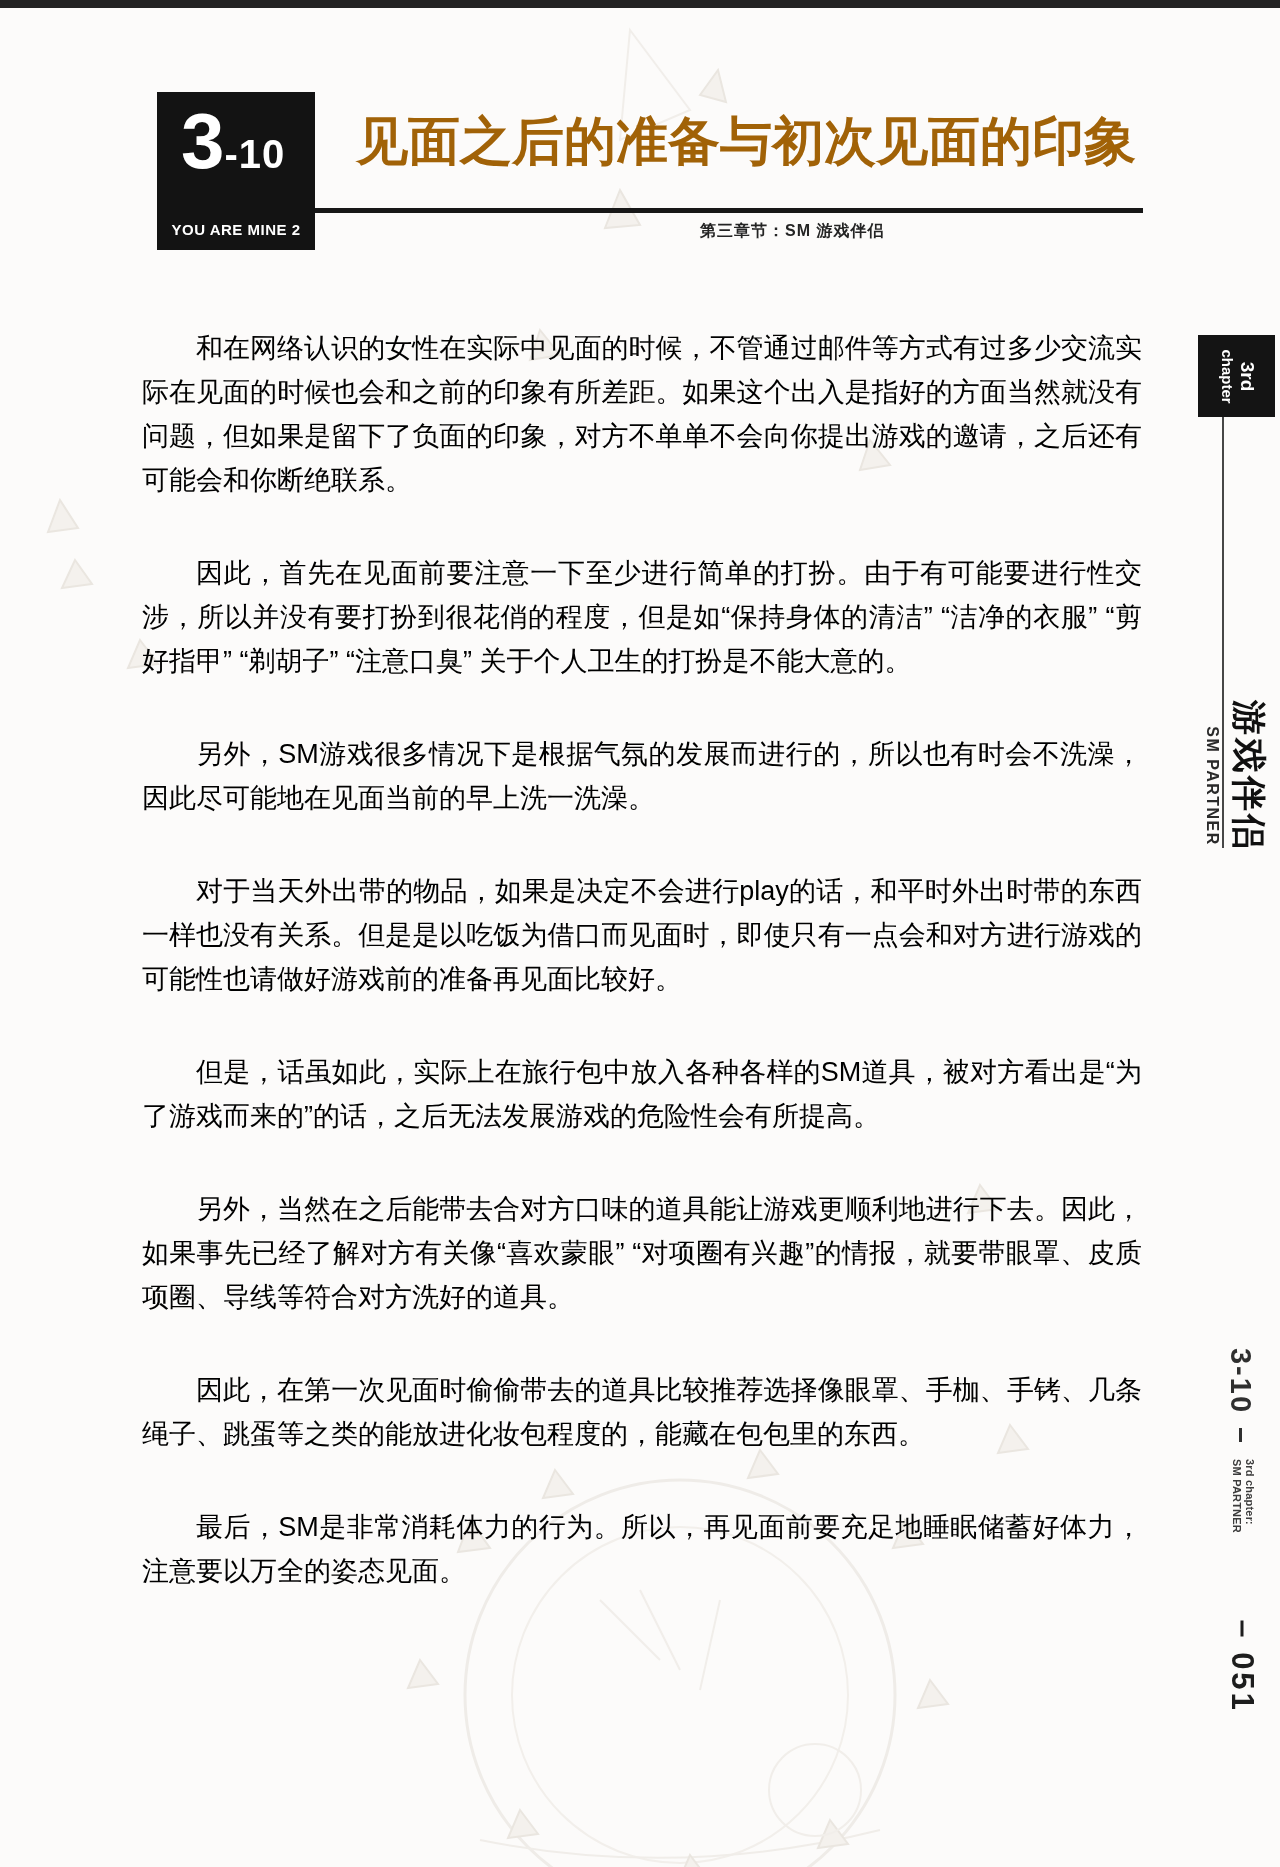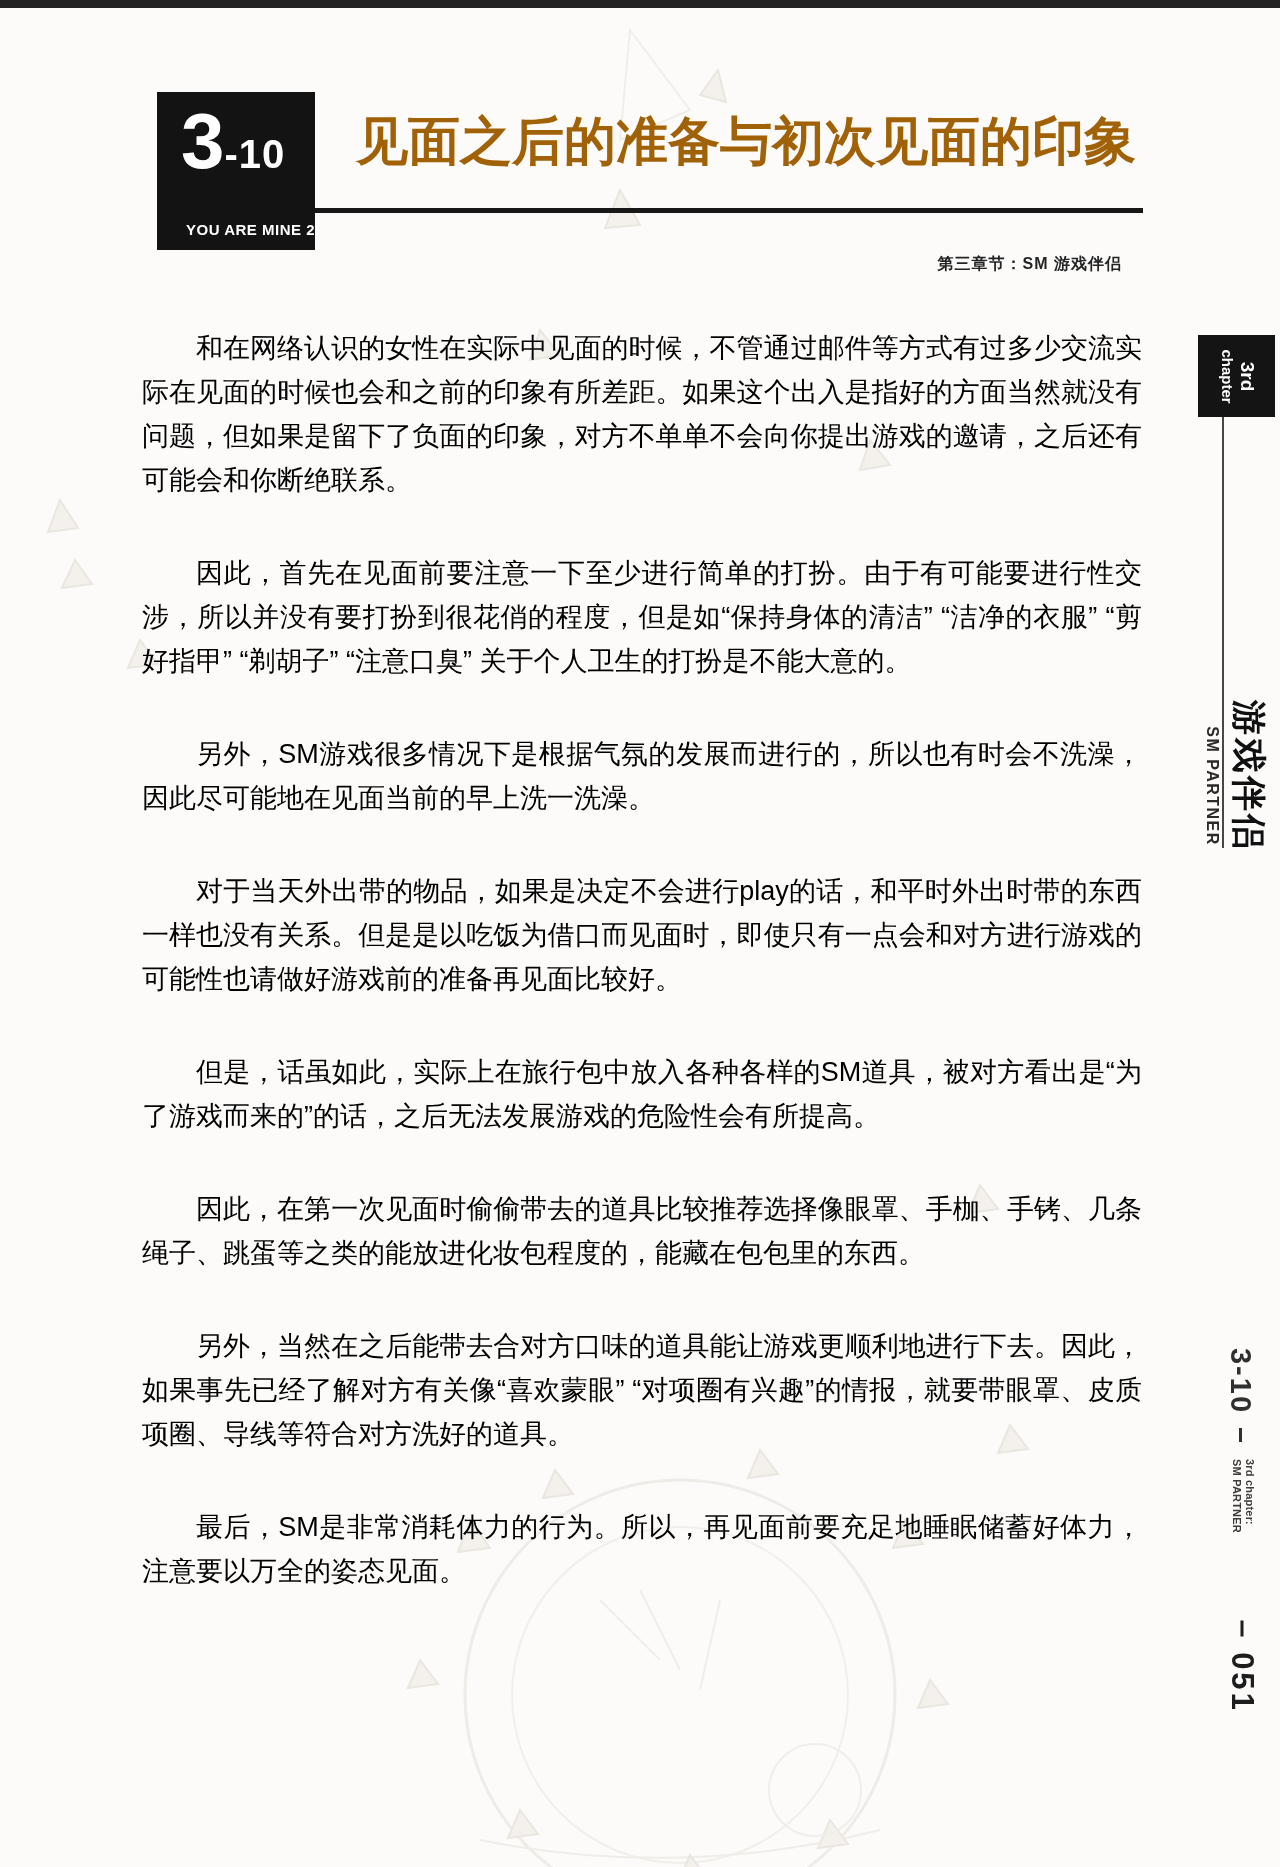--- a/index.html
+++ b/index.html
@@ -20,35 +20,35 @@
 
   
   .chapter-box{
     position:absolute;left:157px;top:92px;width:158px;height:158px;
     background:#131313;color:#ffffff;
   }
   .chapter-num{position:absolute;left:24px;top:10px;white-space:nowrap;}
   .chapter-num .big{font-size:78px;font-weight:700;line-height:1;}
   .chapter-num .small{font-size:40px;font-weight:700;letter-spacing:1px;margin-top:44px;}
   .series{
-    position:absolute;bottom:12px;left:0;width:100%;text-align:right;
+    position:absolute;bottom:12px;left:0;width:100%;text-align:center;
     font-size:15px;font-weight:700;letter-spacing:0.5px;
   }
   .page-title{
     position:absolute;left:356px;top:112px;margin:0;width:800px;
     font-size:52px;font-weight:900;line-height:1.15;color:#a16207;
     letter-spacing:0px;white-space:nowrap;
   }
   .title-rule{
     position:absolute;left:315px;top:208px;width:828px;height:5px;
     background:#171717;
   }
   .subtitle{
-    position:absolute;left:700px;top:221px;width:422px;text-align:right;
-    font-size:16px;font-weight:700;color:#242424;letter-spacing:1px;margin-top:33px;
+    position:absolute;left:700px;top:221px;width:422px;
+    font-size:16px;font-weight:700;color:#242424;letter-spacing:1px;
   }
 
   
   .body-text{
     position:absolute;left:142px;top:326px;width:1000px;color:#000000;
   }
   .body-text p{
     margin:0 0 49px 0;
     font-size:27px;line-height:44px;
     text-align:justify;text-justify:inter-ideograph;
@@ -155,22 +155,22 @@
   <h1 class="page-title">见面之后的准备与初次见面的印象</h1>
   <div class="title-rule"></div>
   <div class="subtitle">第三章节：SM 游戏伴侣</div>
 
   <main class="body-text">
     <p>和在网络认识的女性在实际中见面的时候，不管通过邮件等方式有过多少交流实际在见面的时候也会和之前的印象有所差距。如果这个出入是指好的方面当然就没有问题，但如果是留下了负面的印象，对方不单单不会向你提出游戏的邀请，之后还有可能会和你断绝联系。</p>
     <p>因此，首先在见面前要注意一下至少进行简单的打扮。由于有可能要进行性交涉，所以并没有要打扮到很花俏的程度，但是如“保持身体的清洁” “洁净的衣服” “剪好指甲” “剃胡子” “注意口臭” 关于个人卫生的打扮是不能大意的。</p>
     <p>另外，SM游戏很多情况下是根据气氛的发展而进行的，所以也有时会不洗澡，因此尽可能地在见面当前的早上洗一洗澡。</p>
     <p>对于当天外出带的物品，如果是决定不会进行play的话，和平时外出时带的东西一样也没有关系。但是是以吃饭为借口而见面时，即使只有一点会和对方进行游戏的可能性也请做好游戏前的准备再见面比较好。</p>
     <p>但是，话虽如此，实际上在旅行包中放入各种各样的SM道具，被对方看出是“为了游戏而来的”的话，之后无法发展游戏的危险性会有所提高。</p>
+    <p>另外，当然在之后能带去合对方口味的道具能让游戏更顺利地进行下去。因此，如果事先已经了解对方有关像“喜欢蒙眼” “对项圈有兴趣”的情报，就要带眼罩、皮质项圈、导线等符合对方洗好的道具。</p>
     <p>因此，在第一次见面时偷偷带去的道具比较推荐选择像眼罩、手枷、手铐、几条绳子、跳蛋等之类的能放进化妆包程度的，能藏在包包里的东西。</p>
-    <p>另外，当然在之后能带去合对方口味的道具能让游戏更顺利地进行下去。因此，如果事先已经了解对方有关像“喜欢蒙眼” “对项圈有兴趣”的情报，就要带眼罩、皮质项圈、导线等符合对方洗好的道具。</p>
     <p>最后，SM是非常消耗体力的行为。所以，再见面前要充足地睡眠储蓄好体力，注意要以万全的姿态见面。</p>
   </main>
 
   <div class="chapter-tab">
     <div class="rot90 tab-text">
       <div class="tab-line1">3rd</div>
       <div class="tab-line2">chapter</div>
     </div>
   </div>
 

